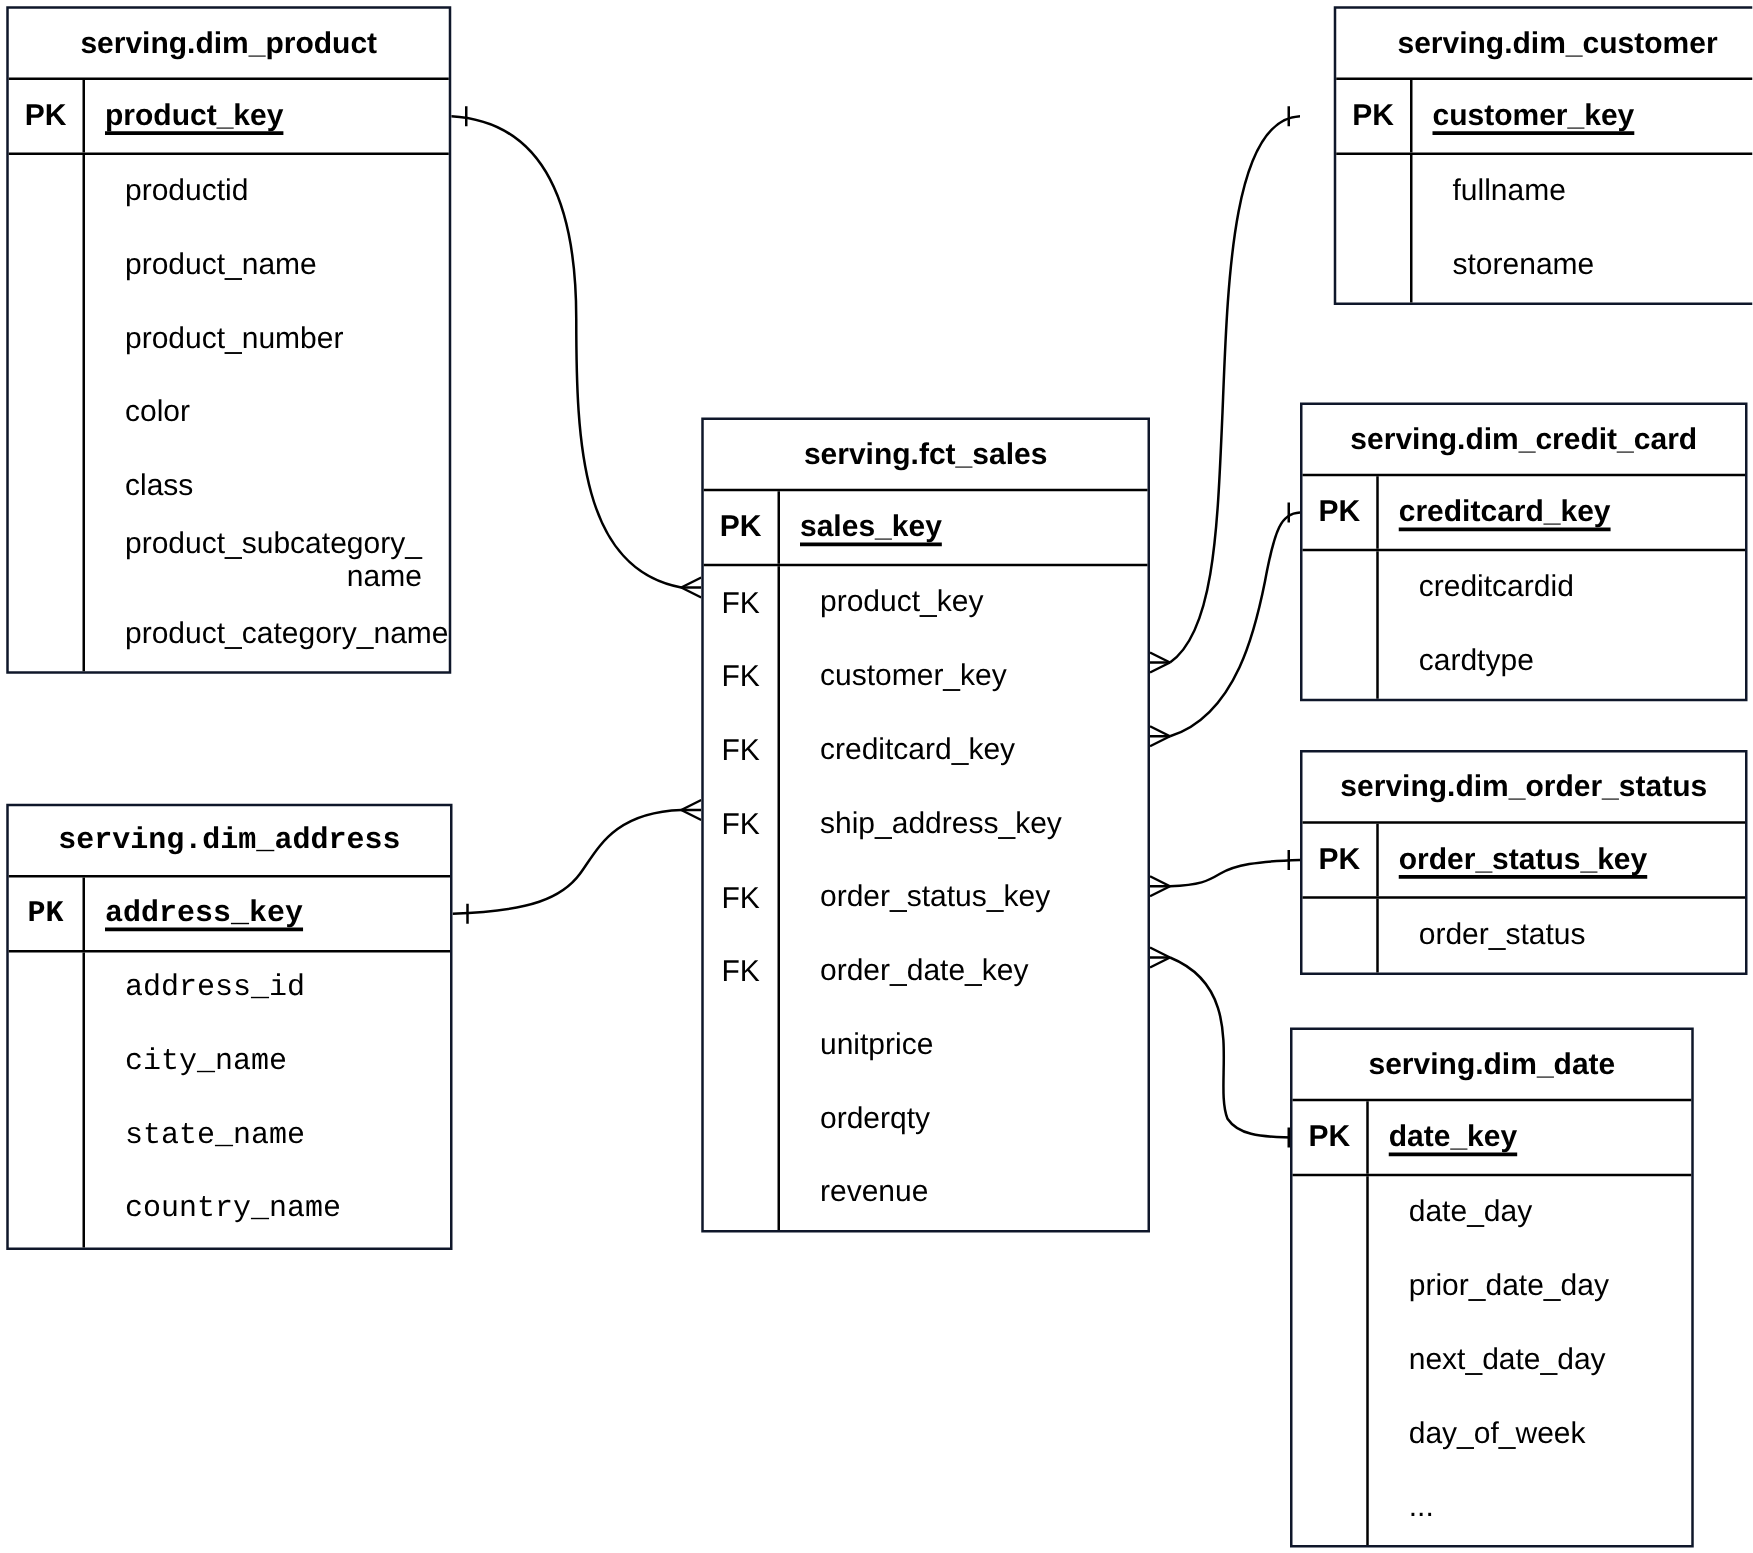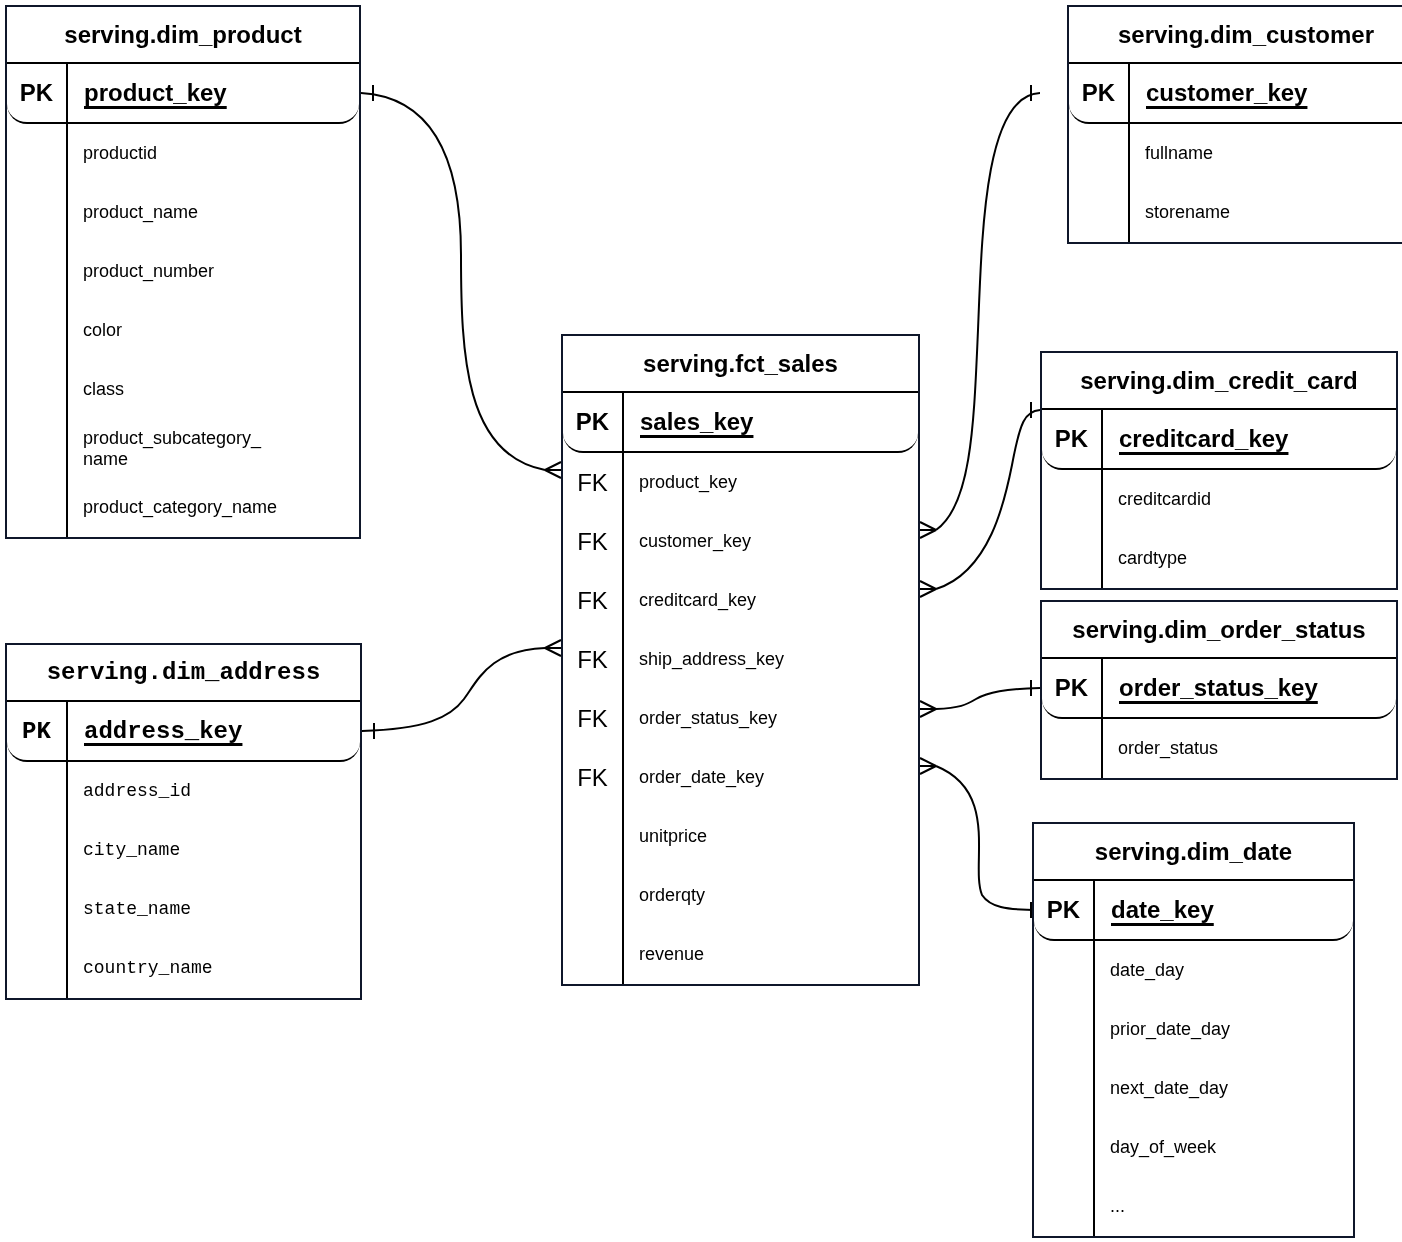--- a/index.html
+++ b/index.html
@@ -39,21 +39,20 @@
     display: flex;
     align-items: center;
     justify-content: center;
     font-weight: bold;
     font-size: 24px;
   }
   .t-keyrow {
     display: flex;
     height: 58px;
     border-bottom: 2px solid #000000;
-    border-radius: 20px;
   }
   .t-tagcol {
     width: 59px;
     flex: none;
     border-right: 2px solid #000000;
     display: flex;
     align-items: center;
     justify-content: center;
   }
   .t-keyrow .t-tagcol {
@@ -94,24 +93,25 @@
   }
   .t-fields {
     flex: 1;
     display: flex;
     flex-direction: column;
   }
   .t-field {
     height: 59px;
     display: flex;
     align-items: center;
-    padding-left: 15px;
-    font-size: 18px;
+    padding-left: 32px;
+    font-size: 24px;
     line-height: 1.12;
     white-space: pre-line;
+    text-align: right;
   }
 </style>
 </head>
 <body>
 
 <div id="canvas">
     <svg id="relations-layer" width="1402" height="1242">
       <g>
         <path d="M 361 93 C 430 97 461 155 461 255 C 461 355 465 455 545 470"></path>
         <line x1="373" y1="85" x2="373" y2="101"></line>
@@ -248,21 +248,21 @@
           <div class="t-field">creditcard_key</div>
           <div class="t-field">ship_address_key</div>
           <div class="t-field">order_status_key</div>
           <div class="t-field">order_date_key</div>
           <div class="t-field">unitprice</div>
           <div class="t-field">orderqty</div>
           <div class="t-field">revenue</div>
         </div>
       </div>
     </div>
-    <div class="table" style="left: 1040px; top: 322px; width: 358px; margin-top: 29px;">
+    <div class="table" style="left: 1040px; top: 322px; width: 358px;">
       <div class="t-header">
         <span>serving.dim_credit_card</span>
       </div>
       <div class="t-keyrow">
         <div class="t-tagcol">PK</div>
         <div class="t-keyname">
           <span>creditcard_key</span>
         </div>
       </div>
       <div class="t-body">

